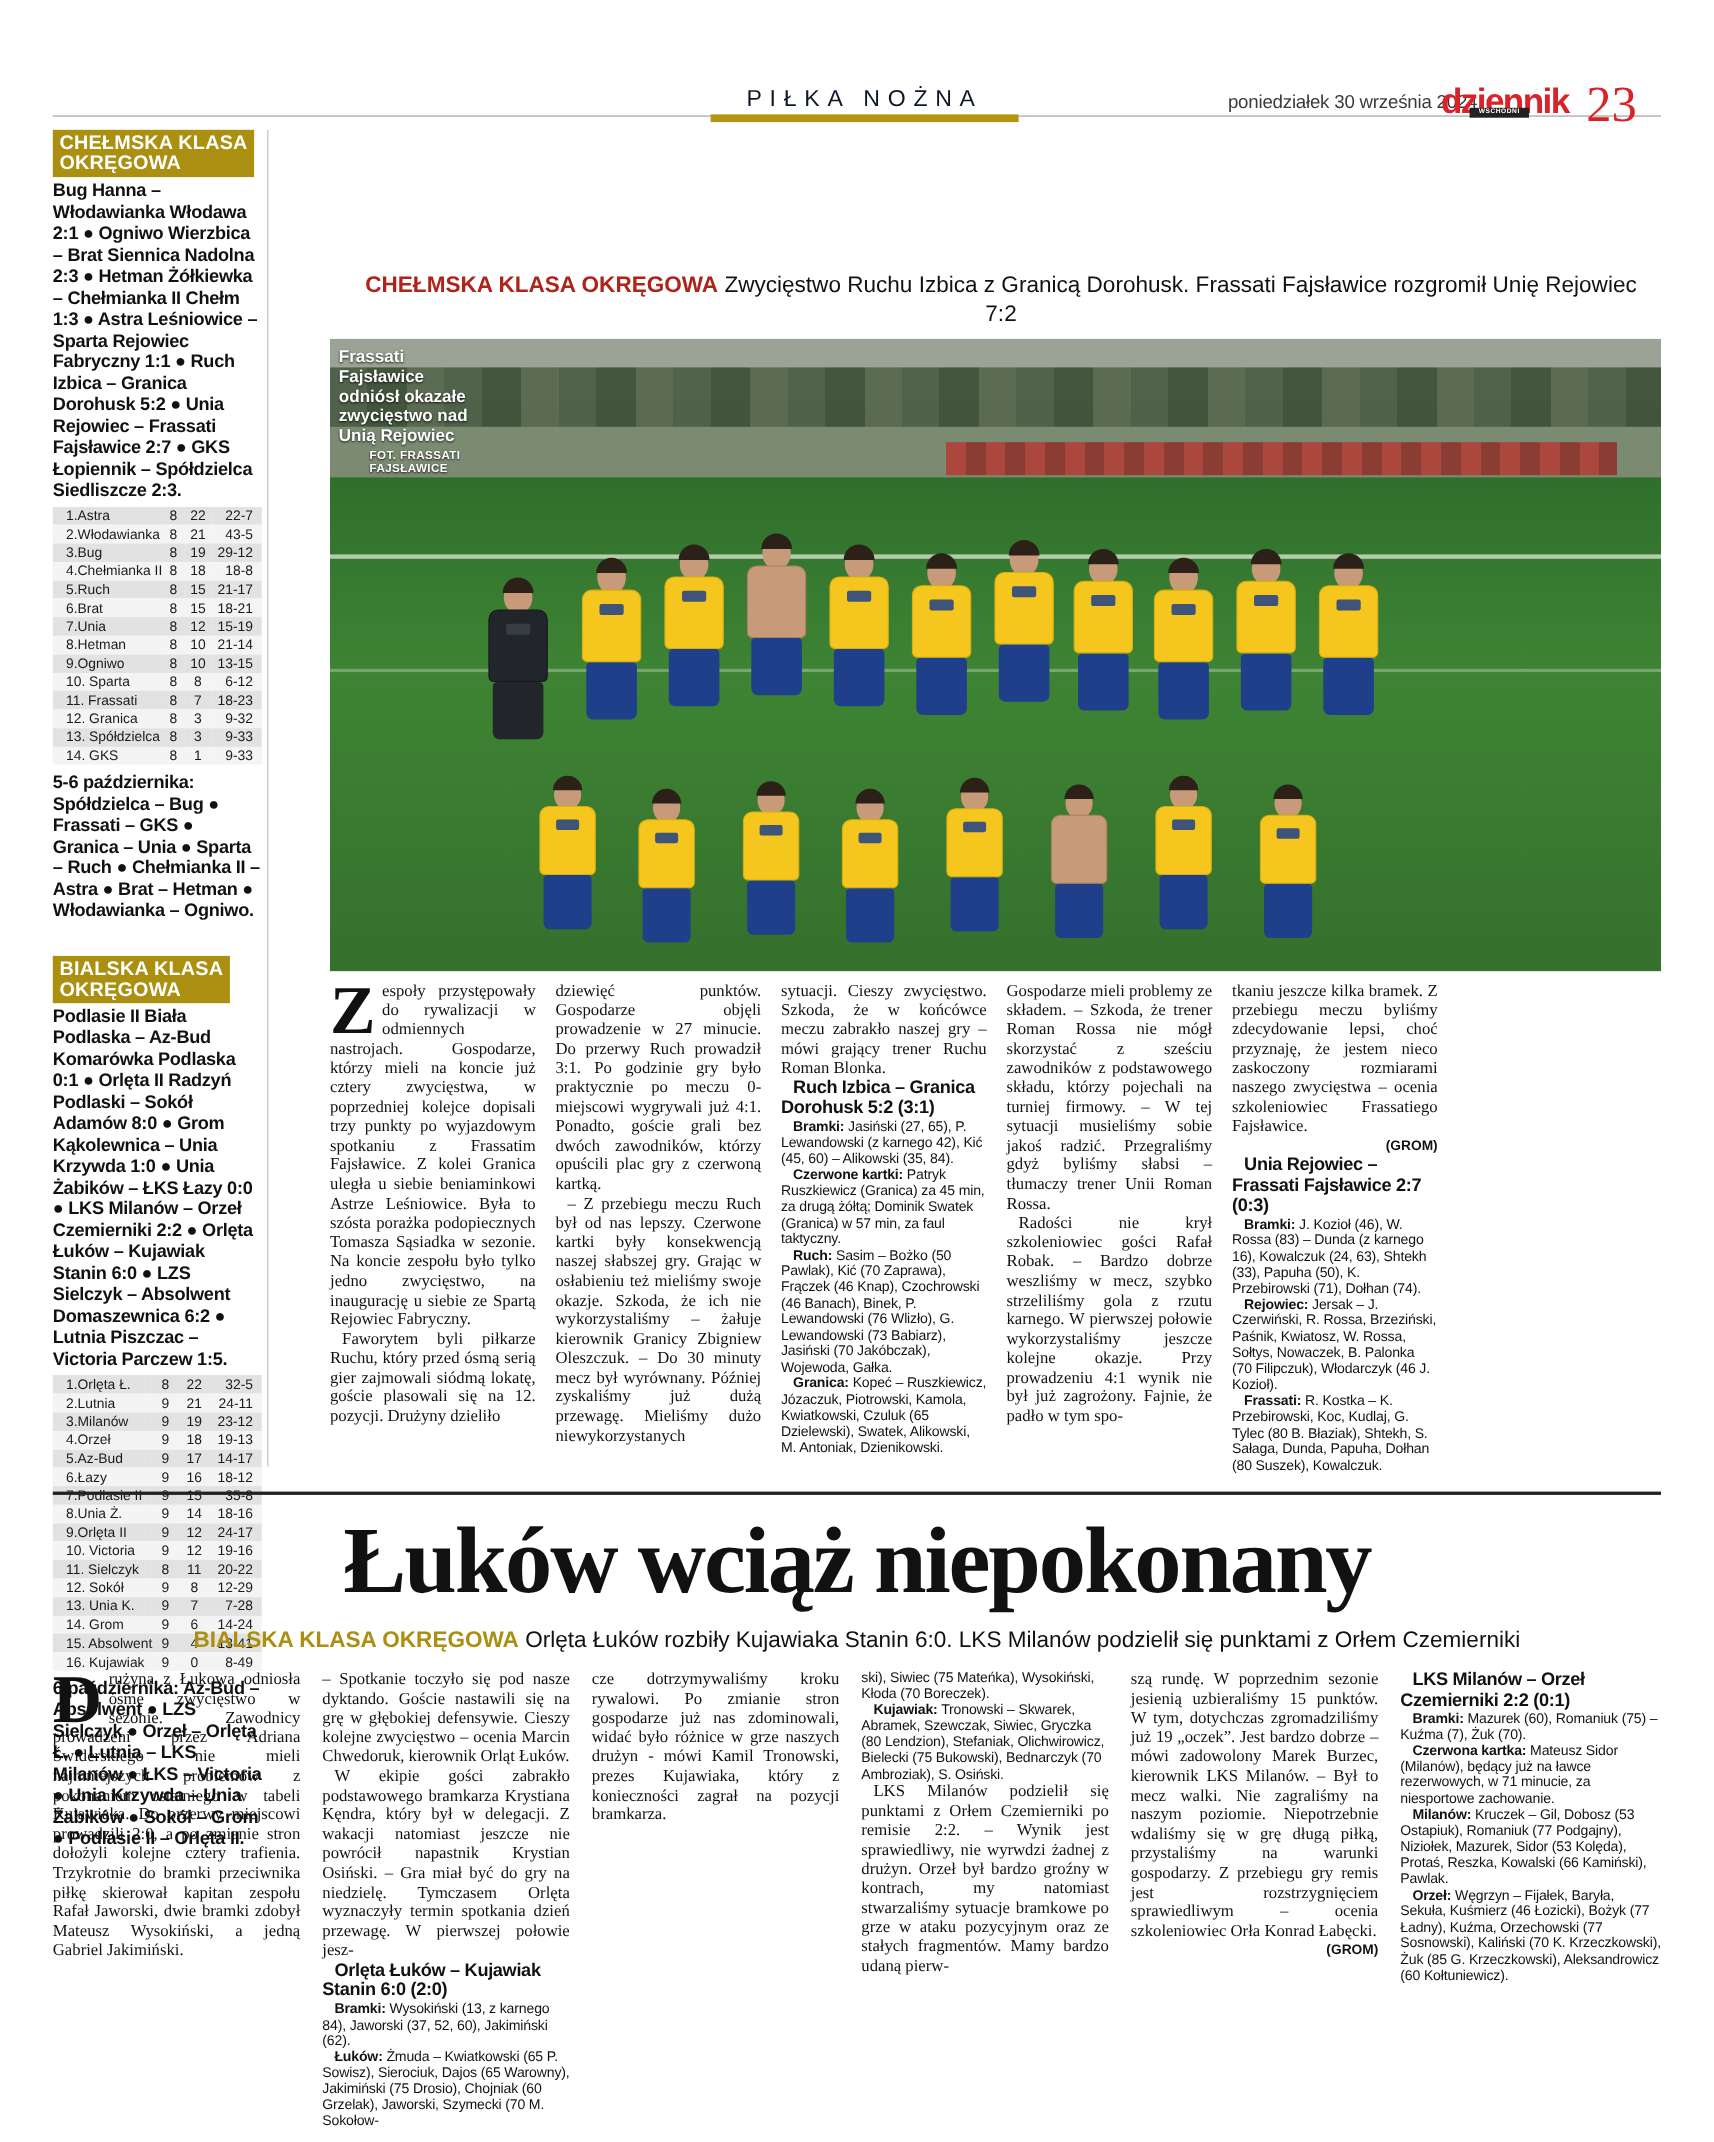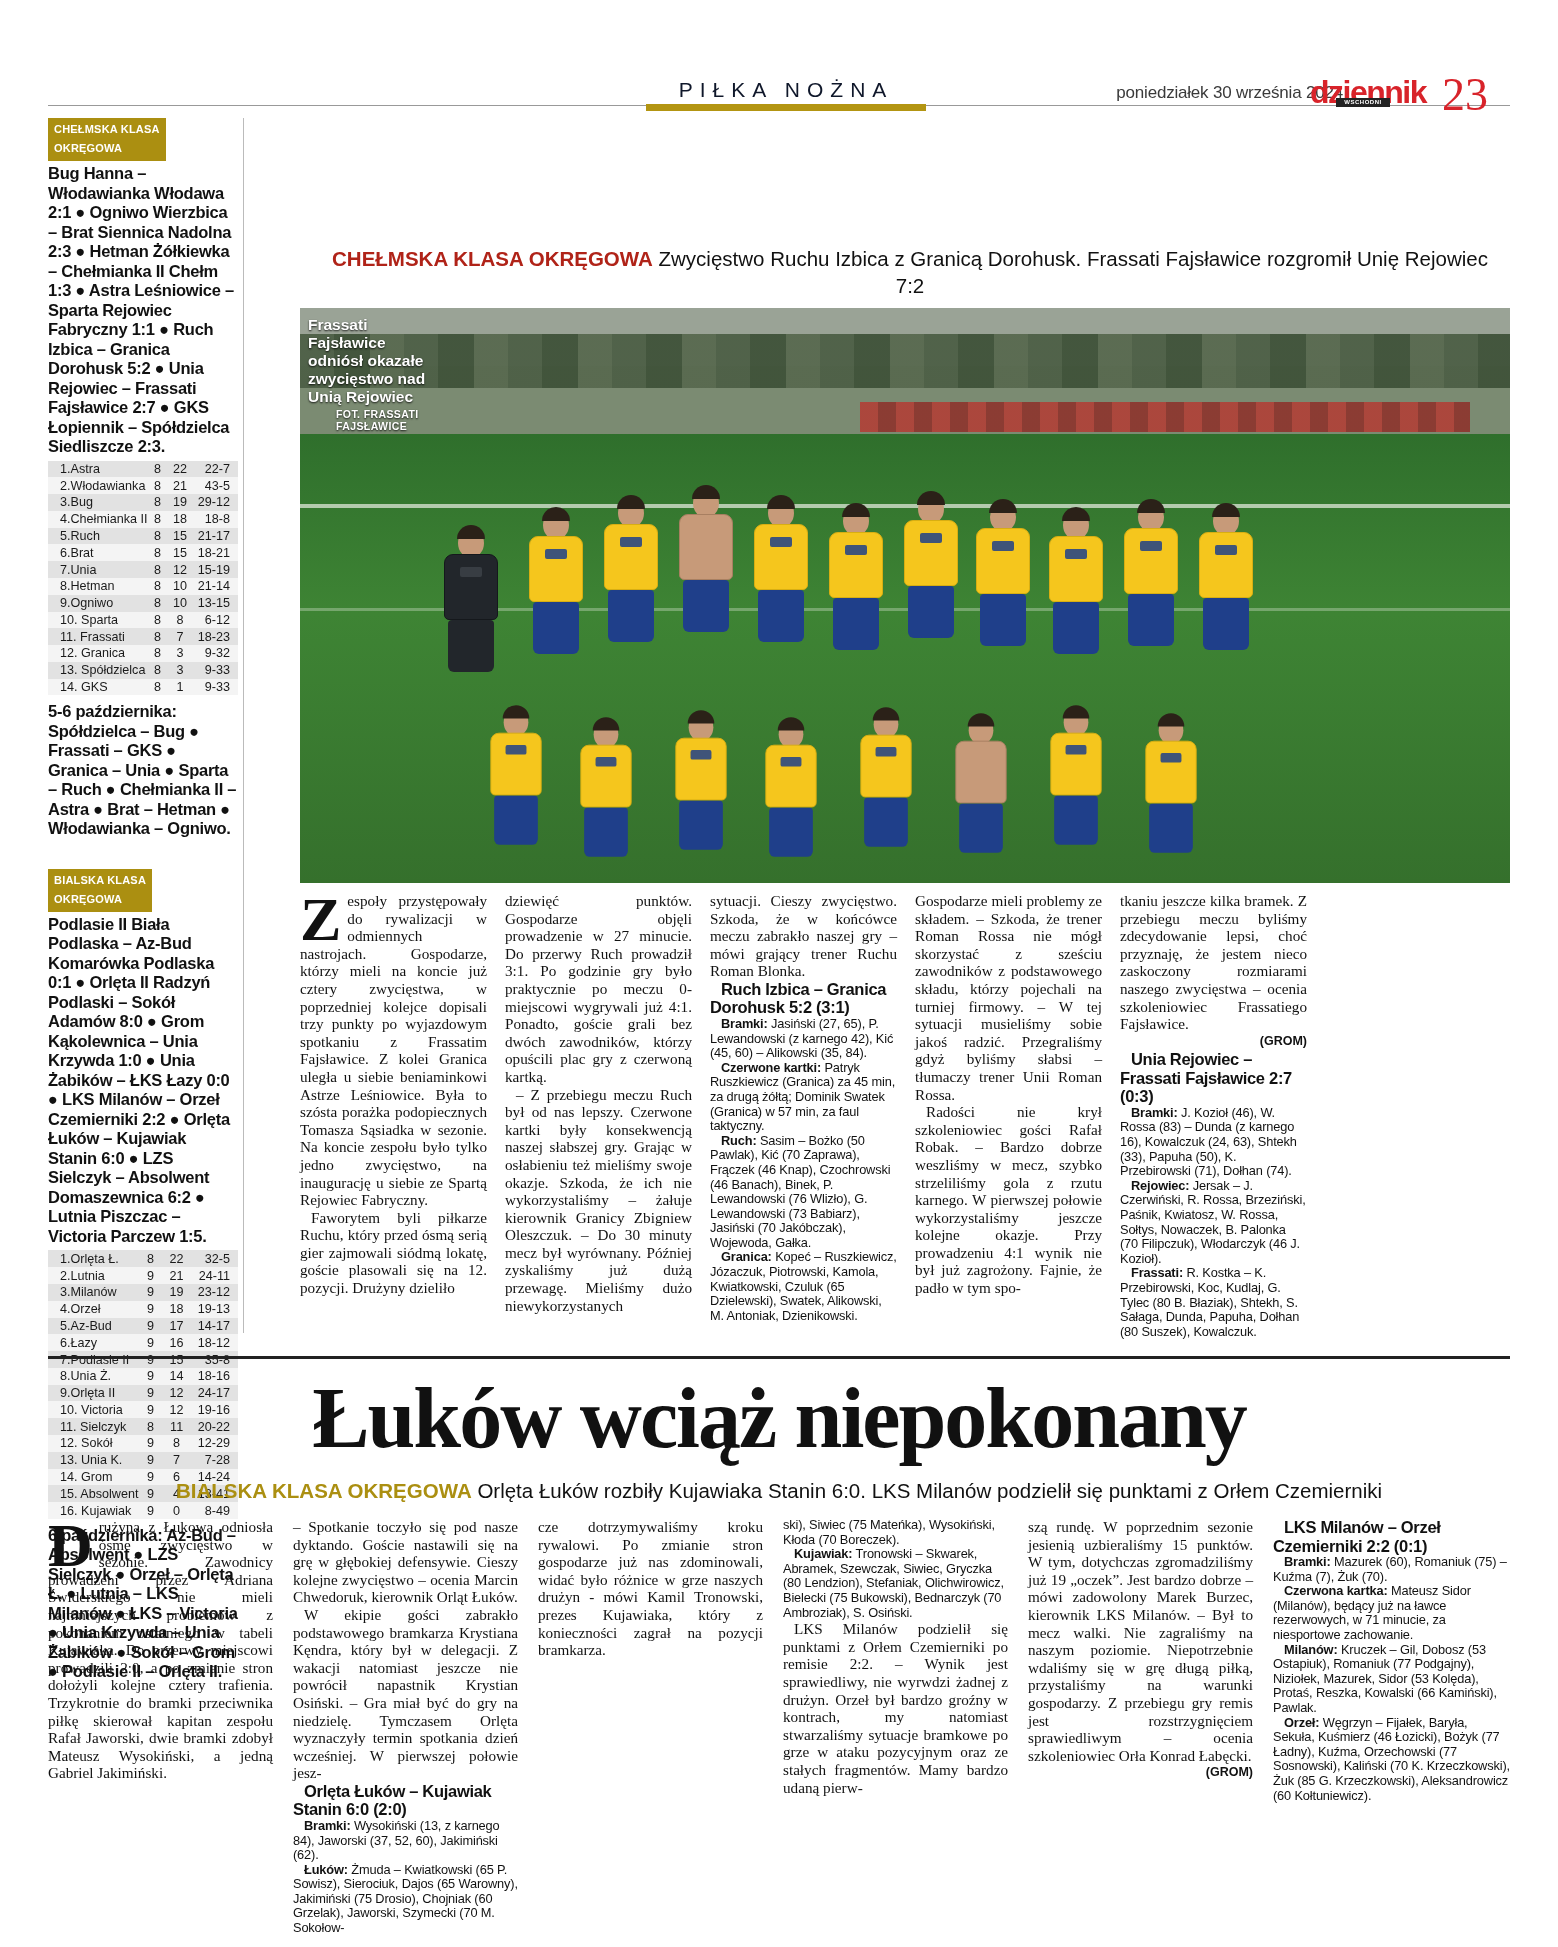--- a/index.html
+++ b/index.html
@@ -39,21 +39,21 @@
   .pagenum {
     position:absolute; right:22px; top:-10px; font-family:"Liberation Serif", serif;
     font-size:46px; color:#d8232a; font-weight:400;
   }
 
   
   .rail { position:absolute; left:48px; top:118px; width:190px; }
   .rail-divider { position:absolute; left:243px; top:118px; width:1px; height:1215px; background:#bbb; }
   .rail-label {
     display:inline-block; background:#ab8f11; color:#fff; font-weight:bold;
-    font-size:11px; line-height:19px; padding:2px 6px 3px 6px; letter-spacing:0.2px;
+    font-size:18px; line-height:19px; padding:2px 6px 3px 6px; letter-spacing:0.2px;
   }
   .rail-label span { display:block; }
   .rail-results {
     font-size:16.5px; line-height:19.5px; font-weight:bold; color:#111;
     margin-top:3px; letter-spacing:-0.25px; text-align:left;
   }
   table.standings { width:190px; border-collapse:collapse; margin-top:4px; font-size:12.6px; }
   table.standings td { padding:1.4px 0; line-height:14px; }
   table.standings tr:nth-child(odd) { background:#e2e2e2; }
   table.standings tr:nth-child(even) { background:#f4f4f4; }
@@ -606,21 +606,21 @@
     <b>BIALSKA KLASA OKRĘGOWA</b>
     <span>Orlęta Łuków rozbiły Kujawiaka Stanin 6:0. LKS Milanów podzielił się punktami z Orłem Czemierniki</span>
   </div>
 
   <div class="body2">
     <div class="b2col d1">
       <p class="noind"><span class="dropcap">D</span><span>rużyna z Łukowa odniosła ósme zwycięstwo w sezonie. Zawodnicy prowadzeni przez Adriana Świderskiego nie mieli najmniejszych problemów z pokonaniem ostatniego w tabeli Kujawiaka. Do przerwy miejscowi prowadzili 2:0, a po zmianie stron dołożyli kolejne cztery trafienia. Trzykrotnie do bramki przeciwnika piłkę skierował kapitan zespołu Rafał Jaworski, dwie bramki zdobył Mateusz Wysokiński, a jedną Gabriel Jakimiński.</span></p>
     </div>
     <div class="b2col d2">
       <p class="noind">– Spotkanie toczyło się pod nasze dyktando. Goście nastawili się na grę w głębokiej defensywie. Cieszy kolejne zwycięstwo – ocenia Marcin Chwedoruk, kierownik Orląt Łuków.</p>
-      <p>W ekipie gości zabrakło podstawowego bramkarza Krystiana Kęndra, który był w delegacji. Z wakacji natomiast jeszcze nie powrócił napastnik Krystian Osiński. – Gra miał być do gry na niedzielę. Tymczasem Orlęta wyznaczyły termin spotkania dzień wcześniej. W pierwszej połowie jesz-</p>
+      <p>W ekipie gości zabrakło podstawowego bramkarza Krystiana Kęndra, który był w delegacji. Z wakacji natomiast jeszcze nie powrócił napastnik Krystian Osiński. – Gra miał być do gry na niedzielę. Tymczasem Orlęta wyznaczyły termin spotkania dzień przewagę. W pierwszej połowie jesz-</p>
       <p class="mhead">Orlęta Łuków – Kujawiak Stanin 6:0 (2:0)</p>
       <p class="mdet"><b>Bramki:</b> <span>Wysokiński (13, z karnego 84), Jaworski (37, 52, 60), Jakimiński (62).</span></p>
       <p class="mdet"><b>Łuków:</b> <span>Żmuda – Kwiatkowski (65 P. Sowisz), Sierociuk, Dajos (65 Warowny), Jakimiński (75 Drosio), Chojniak (60 Grzelak), Jaworski, Szymecki (70 M. Sokołow-</span></p>
     </div>
     <div class="b2col d3">
       <p class="noind">cze dotrzymywaliśmy kroku rywalowi. Po zmianie stron gospodarze już nas zdominowali, widać było różnice w grze naszych drużyn - mówi Kamil Tronowski, prezes Kujawiaka, który z konieczności zagrał na pozycji bramkarza.</p>
     </div>
     <div class="b2col d4">
       <p class="mdet noind">ski), Siwiec (75 Mateńka), Wysokiński, Kłoda (70 Boreczek).</p>
       <p class="mdet"><b>Kujawiak:</b> <span>Tronowski – Skwarek, Abramek, Szewczak, Siwiec, Gryczka (80 Lendzion), Stefaniak, Olichwirowicz, Bielecki (75 Bukowski), Bednarczyk (70 Ambroziak), S. Osiński.</span></p>

